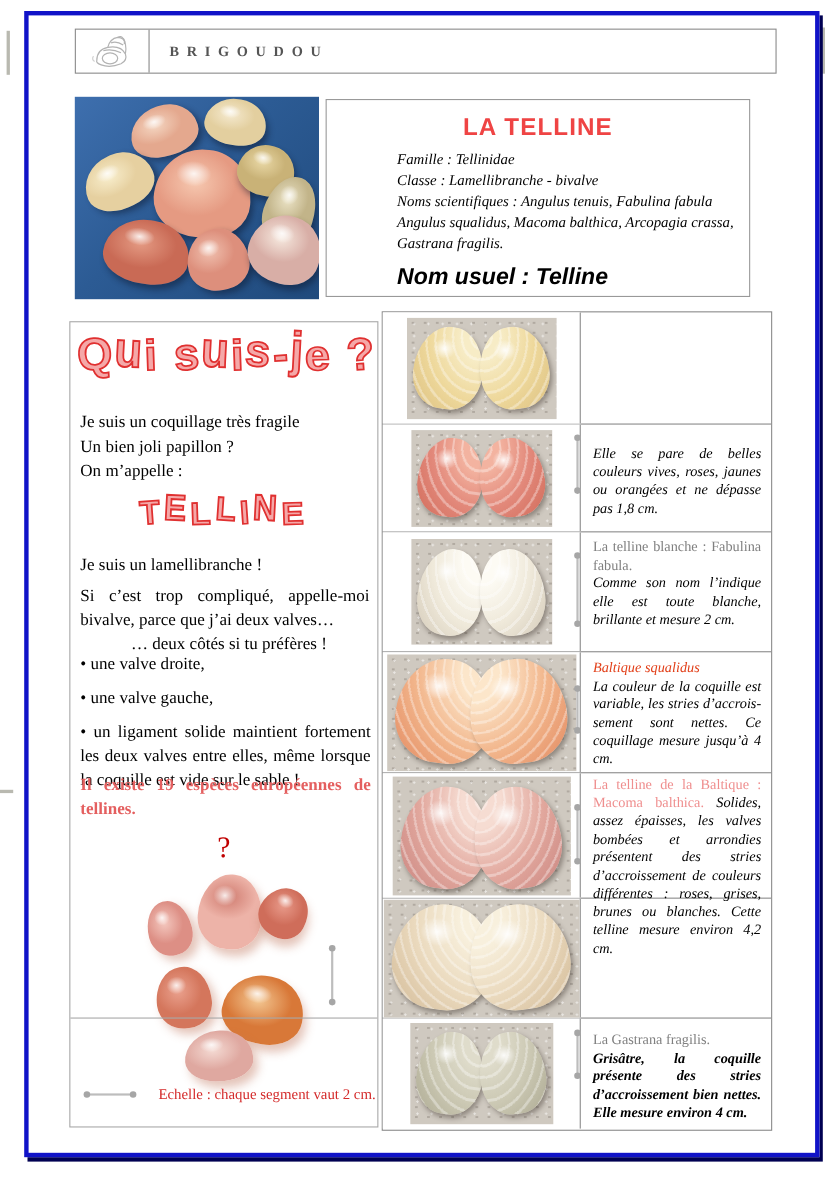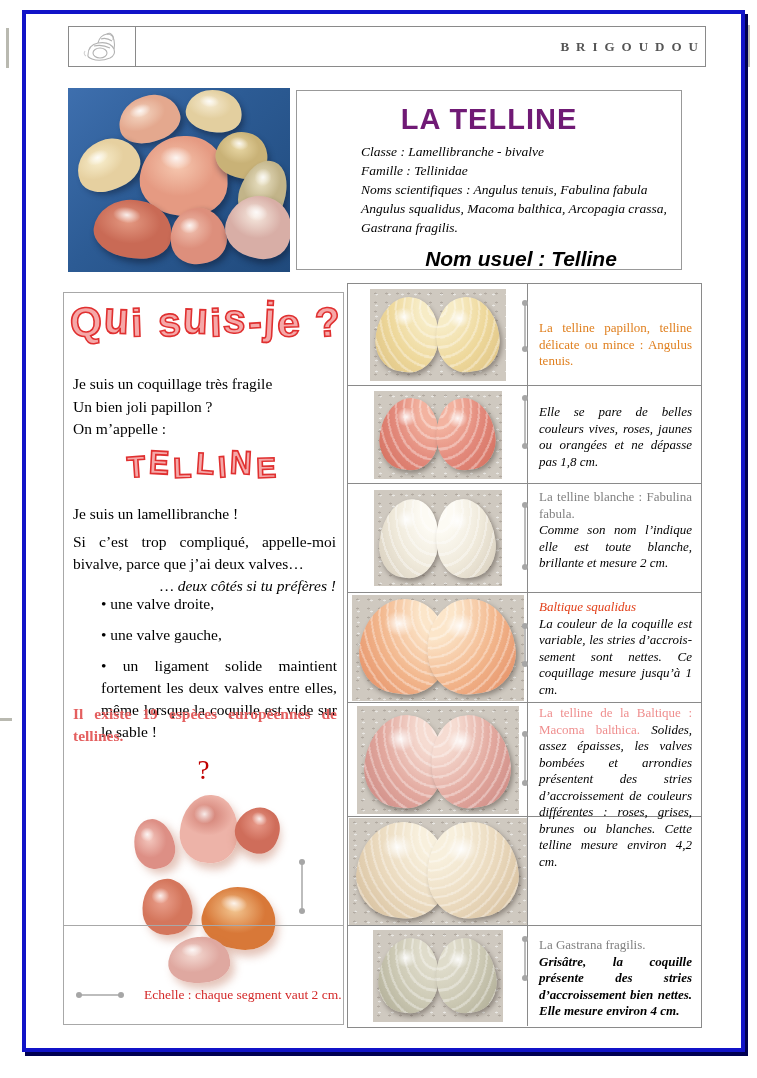--- a/index.html
+++ b/index.html
@@ -9,64 +9,64 @@
   
   .page{position:absolute;left:22px;top:10px;width:715px;height:1034px;
         border:4px solid #1113c8;box-shadow:3px 4px 0 0 #000052;background:#fff;}
   .mark{position:absolute;background:#b9b9b0;}
   .mark-left-v{left:6px;top:28px;width:3px;height:40px;}
   .mark-right-v{left:747px;top:25px;width:3px;height:42px;}
   .mark-left-h{left:0;top:718px;width:12px;height:3px;}
 
   
   .hdr{position:absolute;left:42px;top:12px;width:638px;height:41px;
-       border:1px solid #8a8a8a;display:flex;align-items:stretch;box-sizing:border-box;justify-content:space-between;}
+       border:1px solid #8a8a8a;display:flex;align-items:stretch;box-sizing:border-box;}
   .hdr-logo{width:66px;border-right:1px solid #8a8a8a;display:flex;align-items:center;justify-content:center;}
   .hdr-brand{display:flex;align-items:center;padding-left:18px;color:#555;
              font-size:13px;font-weight:600;letter-spacing:7px;}
 
   
   .photo-top{position:absolute;left:42px;top:74px;width:222px;height:184px;
              background:linear-gradient(135deg,#3e6fae 0%,#2c5b94 45%,#204a7c 100%);overflow:hidden;}
   .tsh{position:absolute;border-radius:52% 48% 46% 50%/60% 58% 42% 44%;
        box-shadow:3px 4px 6px rgba(10,20,40,.45);}
   .tsh::after{content:"";position:absolute;left:22%;top:14%;width:36%;height:28%;border-radius:50%;
        background:radial-gradient(closest-side,rgba(255,255,255,.85),rgba(255,255,255,0));}
 
   
   .title-box{position:absolute;left:270px;top:76px;width:386px;height:180px;
              border:1px solid #999;box-sizing:border-box;}
   .main-title{margin-top:12px;text-align:center;font-family:"Liberation Sans",sans-serif;
-              font-size:29px;font-weight:bold;letter-spacing:1px;color:#701a75;}
+              font-size:22px;font-weight:bold;letter-spacing:1px;color:#ef4444;}
   .classif{margin:6px 0 0 64px;font-style:italic;font-size:13.5px;line-height:19px;}
   .common-name{margin:10px 0 0 64px;font-family:"Liberation Sans",sans-serif;
-               font-size:21px;font-weight:bold;font-style:italic;color:#000;text-align:center;}
+               font-size:21px;font-weight:bold;font-style:italic;color:#000;}
 
   
   .left-box{position:absolute;left:37px;top:278px;width:281px;height:733px;
             border:1px solid #a8a8a8;box-sizing:border-box;}
   .left-sep{position:absolute;left:0;right:0;top:632px;height:1px;background:#a8a8a8;}
 
   .wordart{font-family:"Liberation Sans",sans-serif;font-weight:bold;color:#f5a8a8;
            -webkit-text-stroke:1.6px #e03030;white-space:nowrap;}
   .qui{position:absolute;left:6px;top:4px;font-size:41px;letter-spacing:2px;}
   .telline-art{position:absolute;left:0;width:100%;top:155px;text-align:center;
                font-size:30px;letter-spacing:4px;}
   .lt{display:inline-block;}
   .lt0{transform:rotate(-4deg) translateY(2px);}
   .lt1{transform:rotate(3deg) translateY(-2px) scaleY(1.1);}
   .lt2{transform:rotate(-2deg) translateY(3px) scaleY(.95);}
   .lt3{transform:rotate(4deg) translateY(-1px);}
 
   .intro-lines{position:absolute;left:9px;top:80px;font-size:15.5px;line-height:22.5px;}
   .lamelli{position:absolute;left:9px;top:212px;font-size:15.5px;}
   .biv{position:absolute;left:9px;top:238px;width:263px;font-size:15.5px;line-height:22px;text-align:justify;}
-  .biv2{padding-left:46px;text-align:right;font-style:italic;}
+  .biv2{padding-left:46px;text-align:left;}
   .bullets{position:absolute;left:9px;top:300px;width:264px;font-size:15.5px;line-height:22px;}
-  .bullets .bl{margin-bottom:9px;text-align:justify;margin-left:28px;}
+  .bullets .bl{margin-bottom:9px;text-align:justify;}
   .bullets .bl::before{content:"\2022\00a0 ";}
   .note-red{position:absolute;left:9px;top:410px;width:264px;font-size:15.5px;line-height:22px;
             font-weight:bold;color:#e45f5f;text-align:justify;}
   .qmark{position:absolute;left:0;width:100%;top:462px;text-align:center;
          font-size:27px;color:#c00000;}
 
   .photo-left{position:absolute;left:64px;top:498px;width:154px;height:198px;background:#fff;}
   .photo-left .tsh{box-shadow:4px 6px 9px rgba(195,125,100,.45);}
 
   
@@ -181,22 +181,22 @@
     <i class="tsh" style="left:148px;top:44px;width:52px;height:46px;transform:rotate(14deg);background:radial-gradient(closest-side at 40% 35%,#e9d8a6,#c9b277)"></i>
     <i class="tsh" style="left:172px;top:72px;width:46px;height:64px;transform:rotate(18deg);background:radial-gradient(closest-side at 40% 35%,#ebe3c6,#c2b489)"></i>
     <i class="tsh" style="left:26px;top:112px;width:78px;height:58px;transform:rotate(8deg);background:radial-gradient(closest-side at 42% 38%,#e49a83,#c96a55)"></i>
     <i class="tsh" style="left:102px;top:120px;width:56px;height:56px;transform:rotate(-12deg);background:radial-gradient(closest-side at 40% 35%,#f0c0af,#dd8f7c)"></i>
     <i class="tsh" style="left:158px;top:108px;width:66px;height:62px;transform:rotate(16deg);background:radial-gradient(closest-side at 40% 35%,#f6e9df,#d8aea6)"></i>
   </div>
 
   <div class="title-box">
     <div class="main-title">LA TELLINE</div>
     <div class="classif">
+      <div>Famille : Tellinidae</div>
       <div>Classe : Lamellibranche - bivalve</div>
-      <div>Famille : Tellinidae</div>
       <div>Noms scientifiques : Angulus tenuis, Fabulina fabula</div>
       <div>Angulus squalidus, Macoma balthica, Arcopagia crassa,</div>
       <div>Gastrana fragilis.</div>
     </div>
     <div class="common-name">Nom usuel : Telline</div>
   </div>
 
   <div class="left-box">
     <div class="wordart qui"><span class="lt lt0">Q</span><span class="lt lt1">u</span><span class="lt lt2">i</span><span class="lt lt3">&nbsp;</span><span class="lt lt0">s</span><span class="lt lt1">u</span><span class="lt lt2">i</span><span class="lt lt3">s</span><span class="lt lt0">-</span><span class="lt lt1">j</span><span class="lt lt2">e</span><span class="lt lt3">&nbsp;</span><span class="lt lt0">?</span></div>
 
@@ -243,24 +243,20 @@
 
   <div class="stable">
 
     <div class="trow r1" style="height:102px">
       <div class="img-cell">
         <div class="photo p1" title="Deux valves jaune pâle sur sable">
             <i class="sh L"></i>
             <i class="sh R"></i>
           </div>
       </div>
-      <div class="txt-cell">
-        <span class="vseg seg-r1"></span>
-        <span class="rh inline">La telline papillon, telline délicate ou mince : Angulus tenuis.</span>
-      </div>
     </div>
 
     <div class="trow r2" style="height:98px">
       <div class="img-cell">
         <div class="photo p2" title="Deux valves roses sur sable">
             <i class="sh L"></i>
             <i class="sh R"></i>
           </div>
       </div>
       <div class="txt-cell">
@@ -286,21 +282,21 @@
     <div class="trow r4" style="height:110px">
       <div class="img-cell">
         <div class="photo p4" title="Deux valves orangées sur sable">
             <i class="sh L"></i>
             <i class="sh R"></i>
           </div>
       </div>
       <div class="txt-cell">
         <span class="vseg seg-r4"></span>
         <span class="rh">Baltique squalidus</span>
-        <span class="rb">La couleur de la coquille est variable, les stries d’accrois-sement sont nettes. Ce coquillage mesure jusqu’à 1 cm.</span>
+        <span class="rb">La couleur de la coquille est variable, les stries d’accrois-sement sont nettes. Ce coquillage mesure jusqu’à 4 cm.</span>
       </div>
     </div>
 
     <div class="trow r5" style="height:114px">
       <div class="img-cell">
         <div class="photo p5" title="Deux valves roses rayées sur sable">
             <i class="sh L"></i>
             <i class="sh R"></i>
           </div>
       </div>

